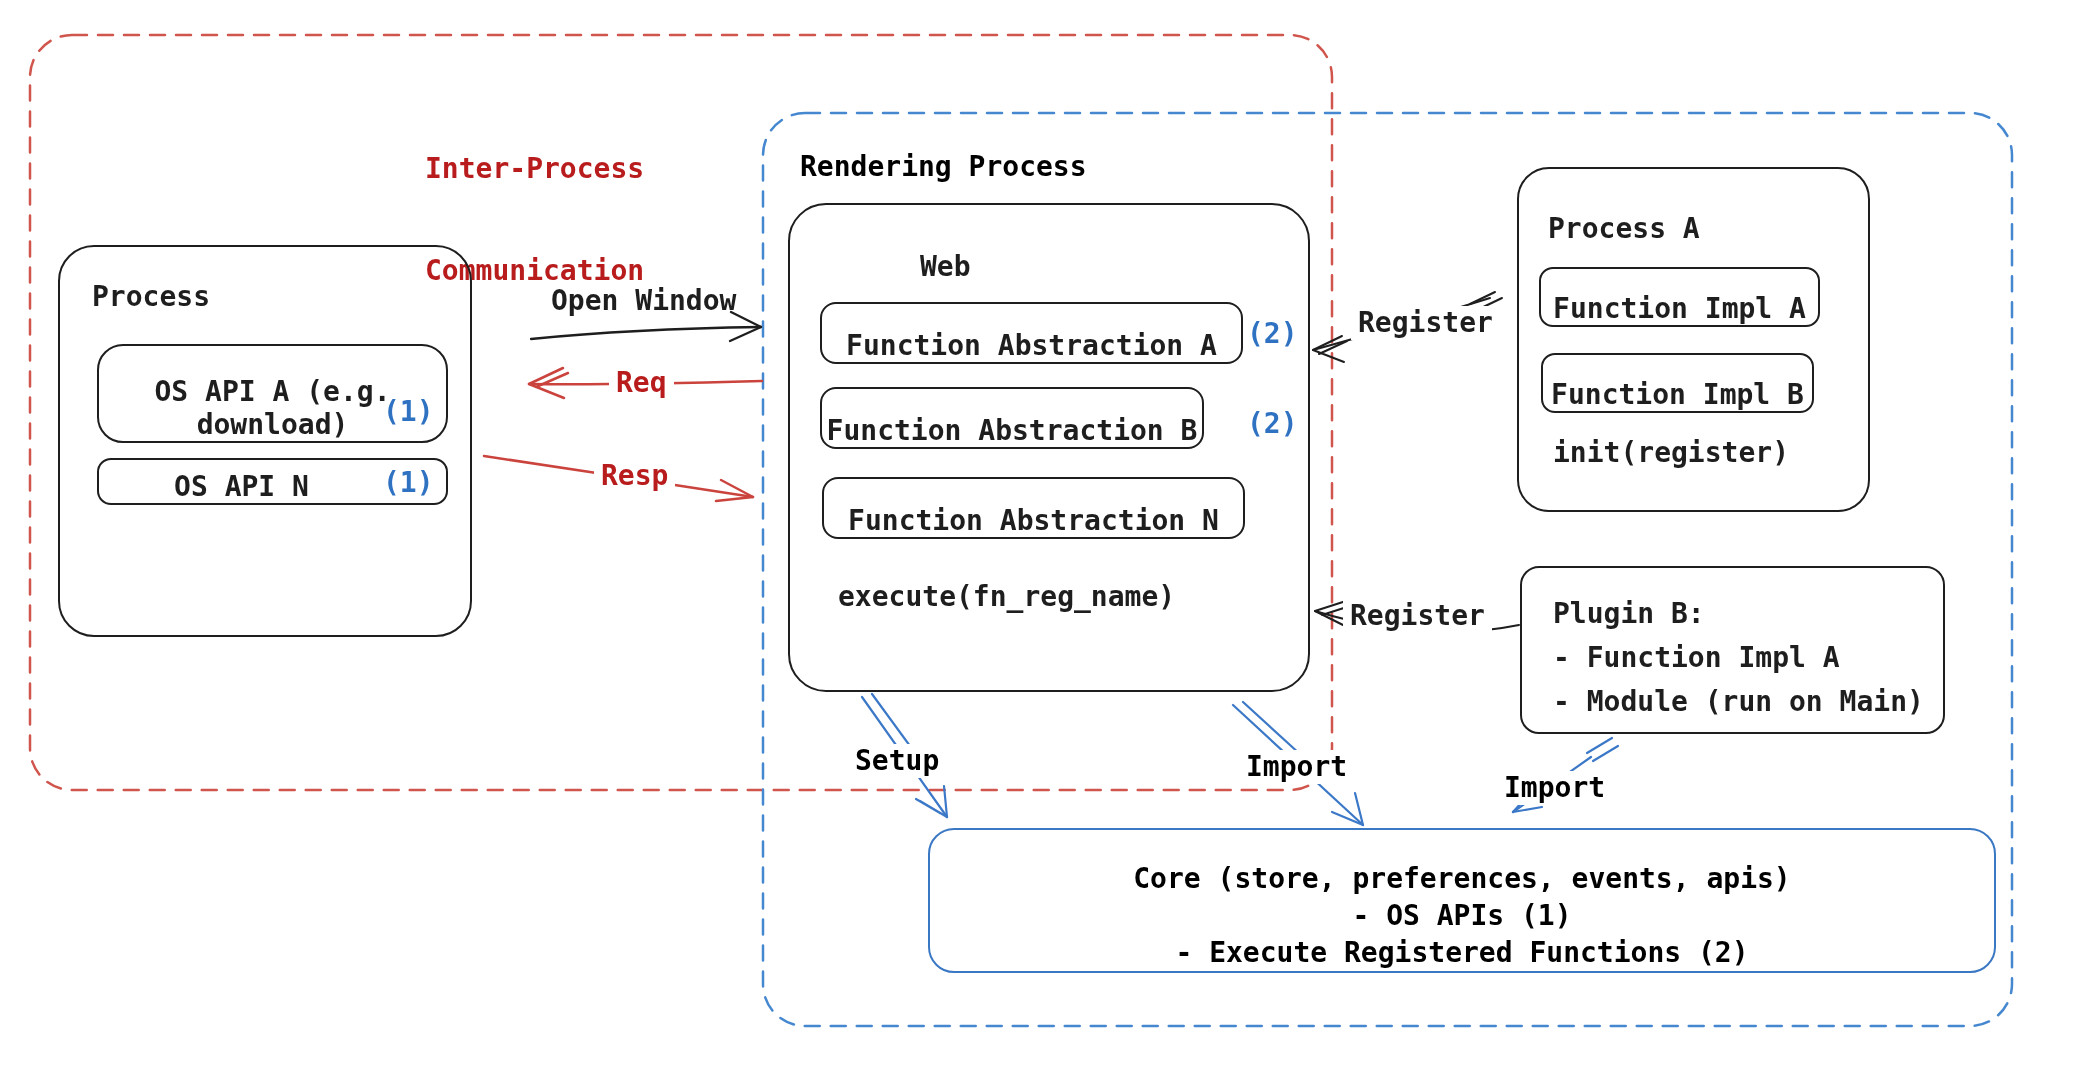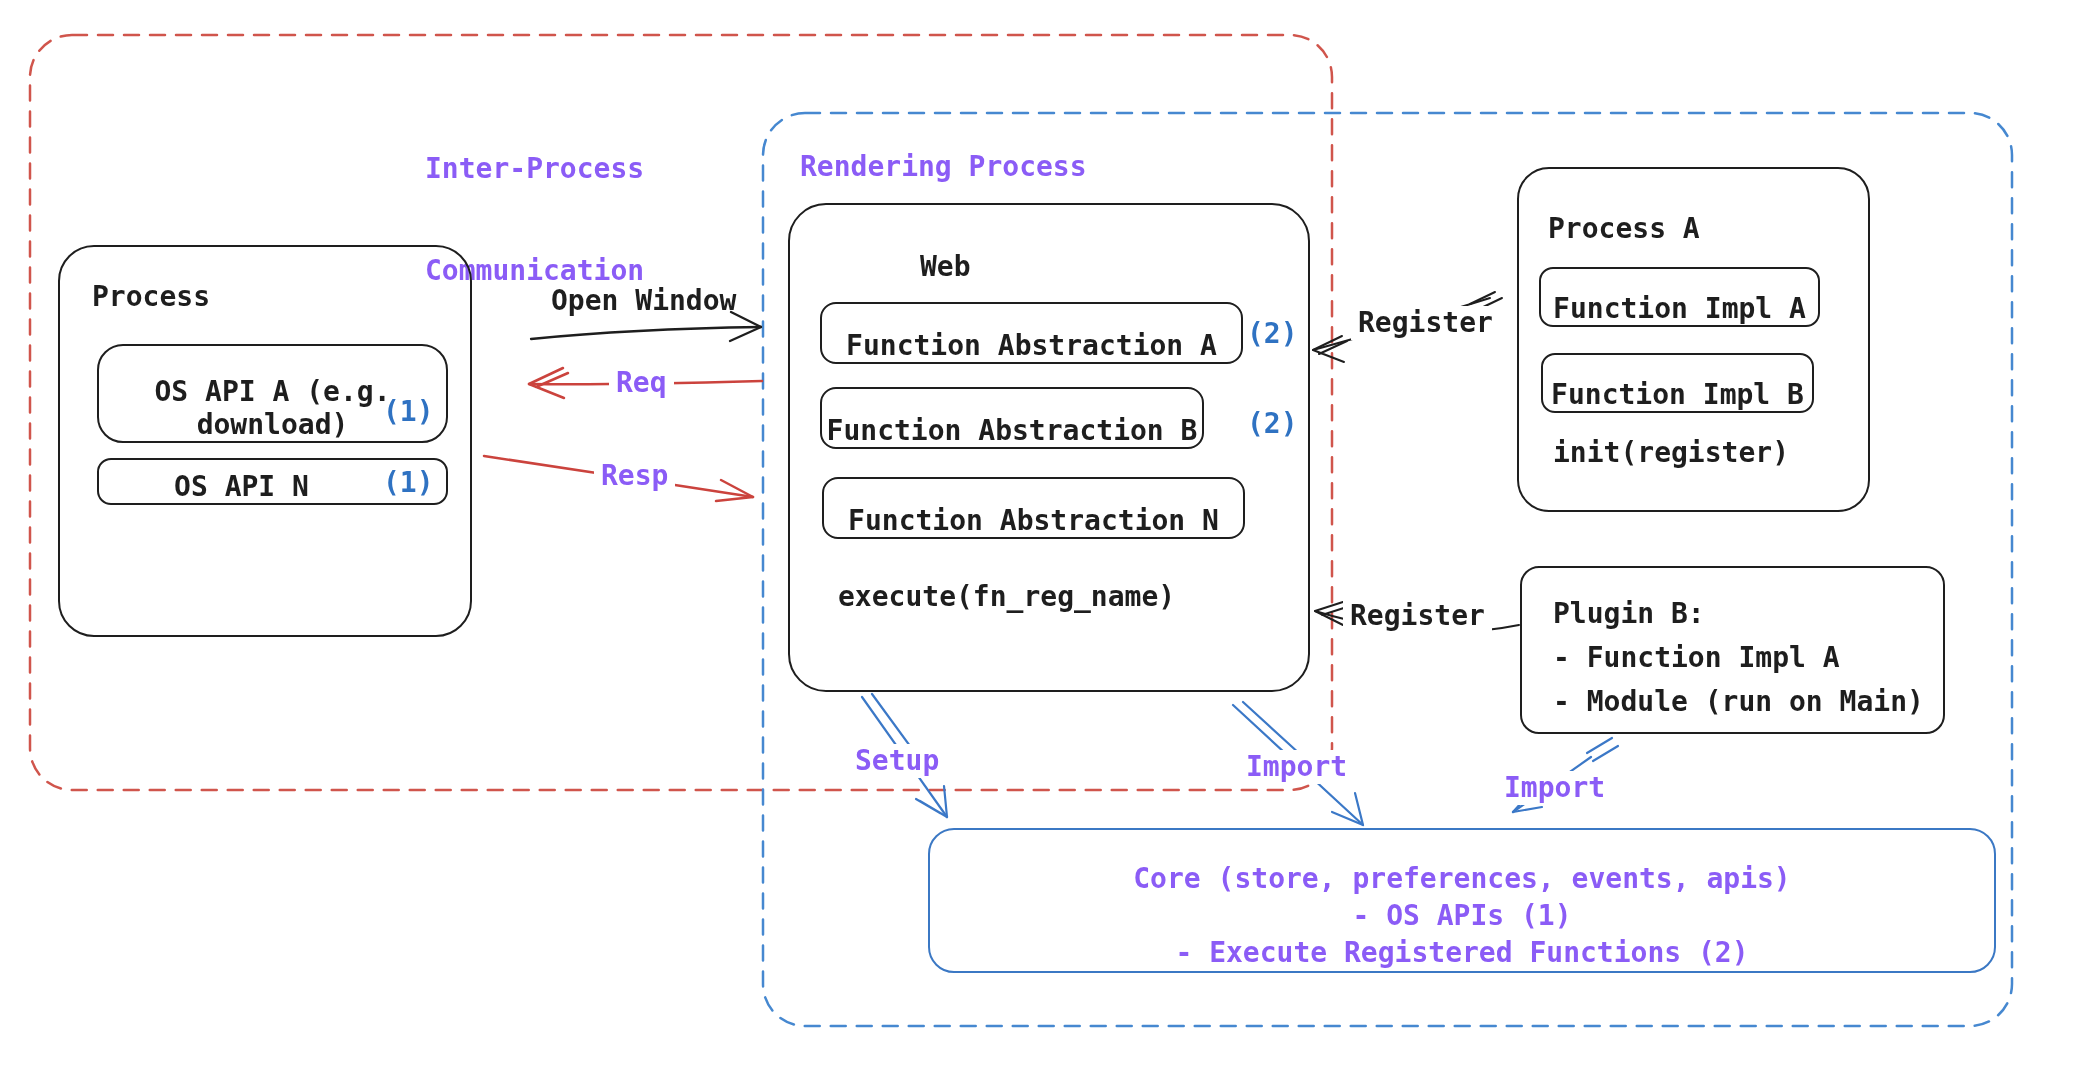--- a/index.html
+++ b/index.html
@@ -7,22 +7,22 @@
     position:relative; width:2074px; height:1066px; background:#ffffff;
     font-family:"DejaVu Sans Mono","Liberation Mono",monospace;
     color:#1e1e1e; overflow:hidden;
   }
   svg.layer { position:absolute; left:0; top:0; }
   .box { position:absolute; box-sizing:border-box; border:2.5px solid #1e1e1e; background:transparent; }
   .box.thin { border-width:2px; }
   .cbox { display:flex; flex-direction:column; align-items:center; justify-content:flex-end; text-align:center; }
   .lbl { position:absolute; font-size:28px; font-weight:600; line-height:34px; white-space:pre; }
   .fs28 { font-size:28px; font-weight:600; }
-  .blue { color:#8b5cf6; }
-  .red  { color:#8b5cf6; }
+  .blue { color:#000000; }
+  .red  { color:#b91c1c; }
   .onln { background:#ffffff; padding:0 7px; }
   .badge { position:absolute; font-size:28px; font-weight:600; line-height:34px; color:#2f72c2; white-space:pre; }
   .linesL { display:block; }
   .linesL div { line-height:44px; }
   .coreLines div { line-height:37px; }
 </style>
 </head>
 <body>
 
 <div class="canvas">

